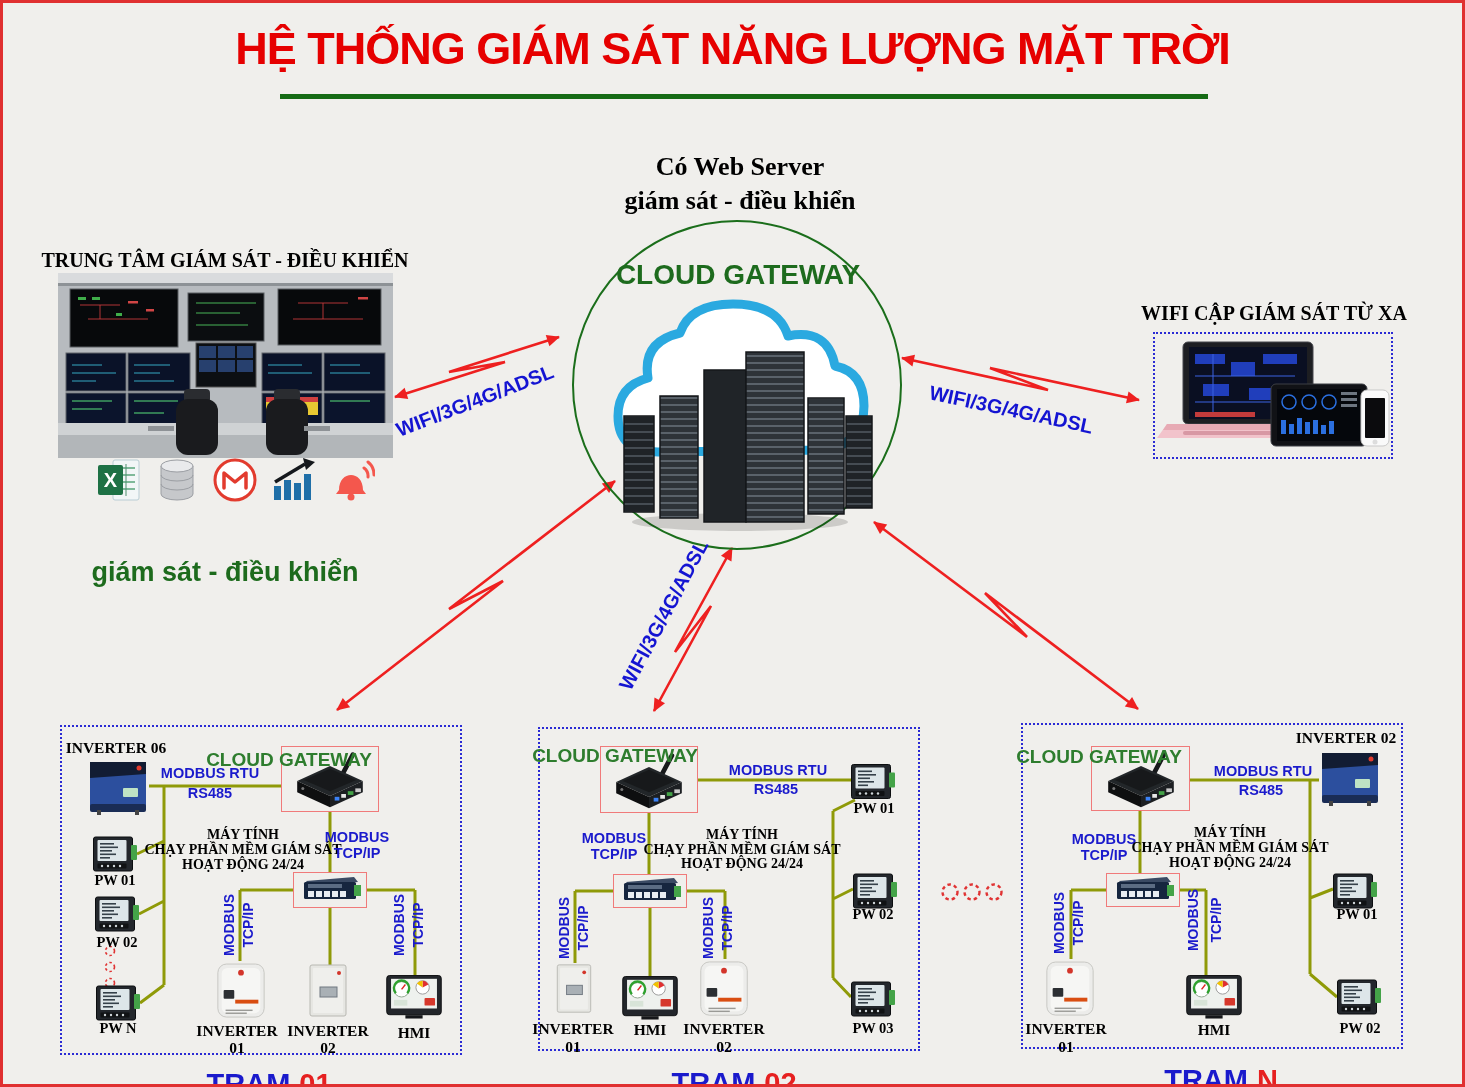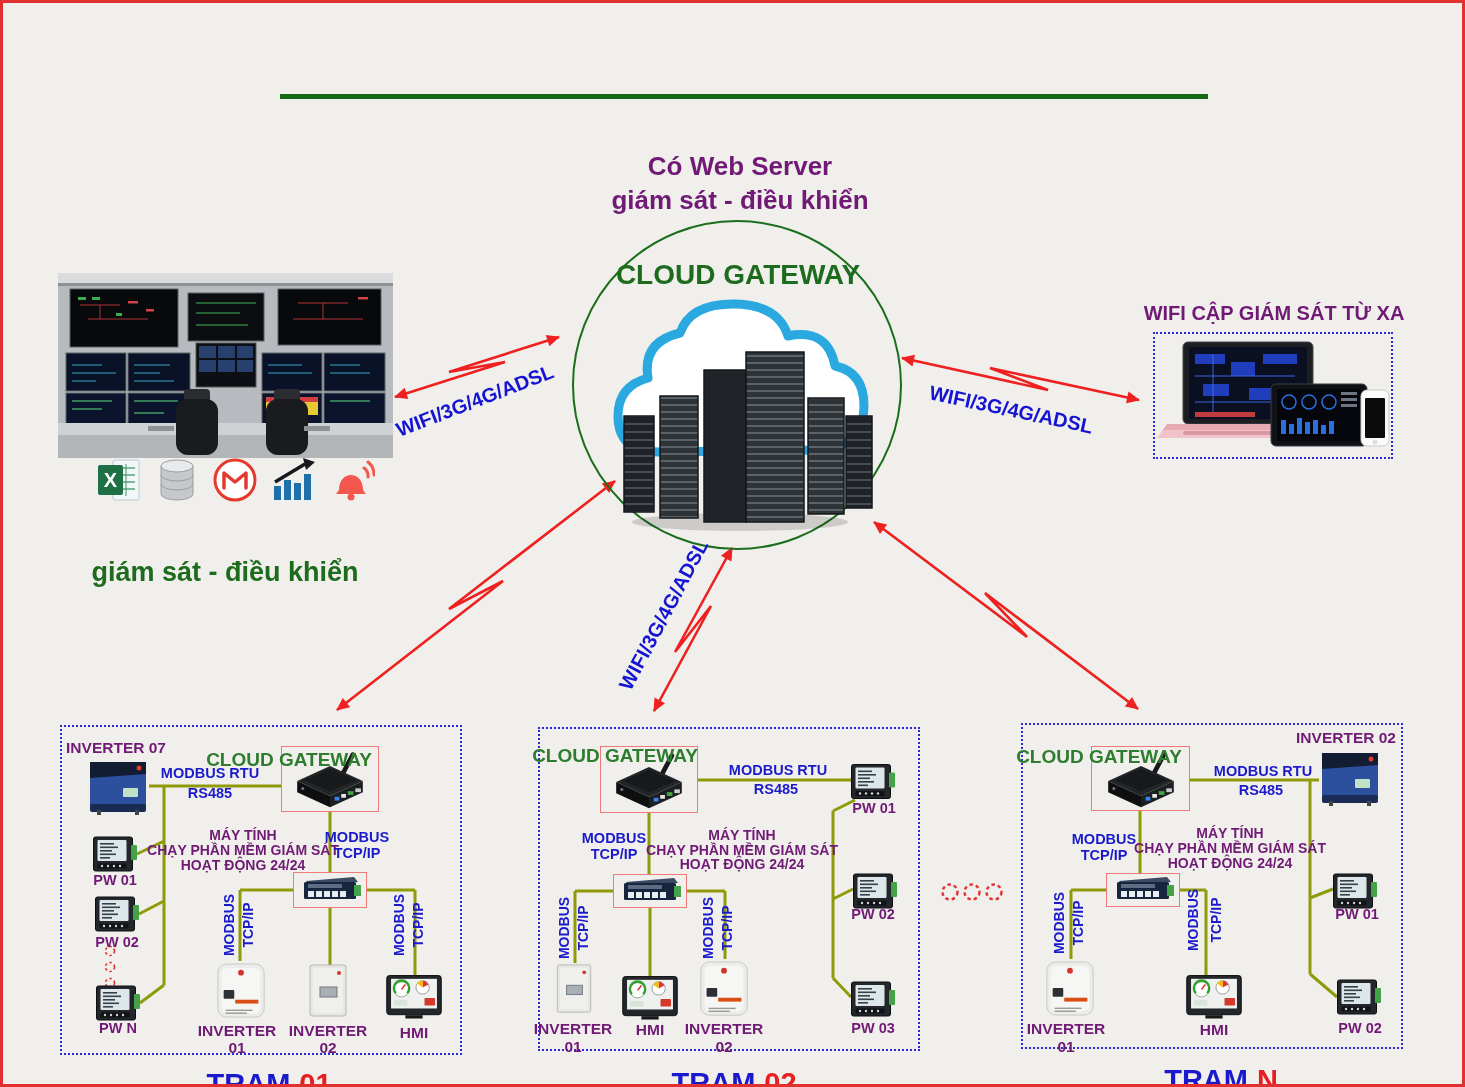--- a/index.html
+++ b/index.html
@@ -2,21 +2,21 @@
 <html><head>
 <meta charset="utf-8">
 <style>
   html,body{margin:0;padding:0;background:#dcdcdc;}
   .page{position:relative;width:1465px;height:1087px;background:#f0efec;border:3px solid #e03030;
         box-sizing:border-box;overflow:hidden;font-family:"Liberation Sans",sans-serif;font-weight:700;}
   .layer{position:absolute;left:0;top:0;width:1465px;height:1087px;pointer-events:none;}
   .abs{position:absolute;}
   .cl{position:absolute;transform:translate(-50%,-50%);white-space:pre;text-align:center;line-height:1.05;}
   .vl{position:absolute;transform:translate(-50%,-50%) rotate(-90deg);white-space:nowrap;}
-  .red{color:#701a75;}
+  .red{color:#000000;font-family:Liberation Serif, serif;}
   .blue{color:#1a1acc;}
   .green{color:#2e7d2e;}
   .dgreen{color:#1d6b1d;}
   .f14{font-size:14px;}
   .f145{font-size:14.5px;}
   .f15{font-size:15.5px;}
   .f19{font-size:19px;margin-top:20px;}
   .f20{font-size:20px;}
   .f26{font-size:26px;}
   .f28{font-size:28px;}
@@ -342,30 +342,32 @@
         <circle cx="107" cy="964" r="4.5"></circle>
         <circle cx="107" cy="980" r="4.5"></circle>
   </g>
   <g stroke="#e03333" fill="none" stroke-dasharray="3.5 3" stroke-width="2.4">
     <circle cx="947" cy="889" r="7.5"></circle>
         <circle cx="969" cy="889" r="7.5"></circle>
         <circle cx="991" cy="889" r="7.5"></circle>
   </g>
 </svg>
 
+<div class="title">HỆ THỐNG GIÁM SÁT NĂNG LƯỢNG MẶT TRỜI</div>
 <div class="underline"></div>
 
 <div class="cl red f26" style="left:737px;top:164px">Có Web Server</div>
 <div class="cl red f26" style="left:737px;top:198px">giám sát - điều khiển</div>
 <div class="cloud-circle"></div>
 <svg class="dev" style="left:569px;top:217px;width:330px;height:330px;z-index:2">
       <use href="#sym-cloud"></use>
     </svg>
 <div class="cl dgreen f28" style="left:735px;top:272px">CLOUD GATEWAY</div>
 
+<div class="cl red f20" style="left:222px;top:257px">TRUNG TÂM GIÁM SÁT - ĐIỀU KHIỂN</div>
 <svg class="dev" style="left:55px;top:270px;width:335px;height:185px">
       <use href="#sym-room"></use>
     </svg>
 <div class="abs" style="left:92px;top:452px;display:flex;gap:10px;z-index:3">
   <svg width="48" height="50">
         <use href="#sym-excel"></use>
       </svg>
   <svg width="48" height="50">
         <use href="#sym-db"></use>
       </svg>
@@ -386,21 +388,21 @@
 <svg class="dev" style="left:1150px;top:329px;width:240px;height:127px">
       <use href="#sym-remote"></use>
     </svg>
 
 <div class="cl wifi" style="left:472px;top:398px;transform:translate(-50%,-50%) rotate(-21deg)">WIFI/3G/4G/ADSL</div>
 <div class="cl wifi" style="left:1008px;top:407px;transform:translate(-50%,-50%) rotate(12deg)">WIFI/3G/4G/ADSL</div>
 <div class="cl wifi" style="left:661px;top:612px;transform:translate(-50%,-50%) rotate(-62deg)">WIFI/3G/4G/ADSL</div>
 
 <div class="station-box" style="left:57px;top:722px;width:402px;height:330px"></div>
 <div class="cl green f19" style="left:286px;top:737px">CLOUD GATEWAY</div>
-<div class="cl red f15" style="left:113px;top:745px">INVERTER 07</div>
+<div class="cl red f15" style="left:113px;top:745px">INVERTER 06</div>
 <svg class="dev" style="left:84px;top:755px;width:62px;height:58px">
       <use href="#sym-inv-blue"></use>
     </svg>
 <div class="redbox" style="left:278px;top:743px;width:98px;height:66px">
   <svg width="92" height="60">
         <use href="#sym-gw"></use>
       </svg>
 </div>
 <div class="cl blue f145" style="left:207px;top:771px">MODBUS RTU</div>
 <div class="cl blue f145" style="left:207px;top:791px">RS485</div>

